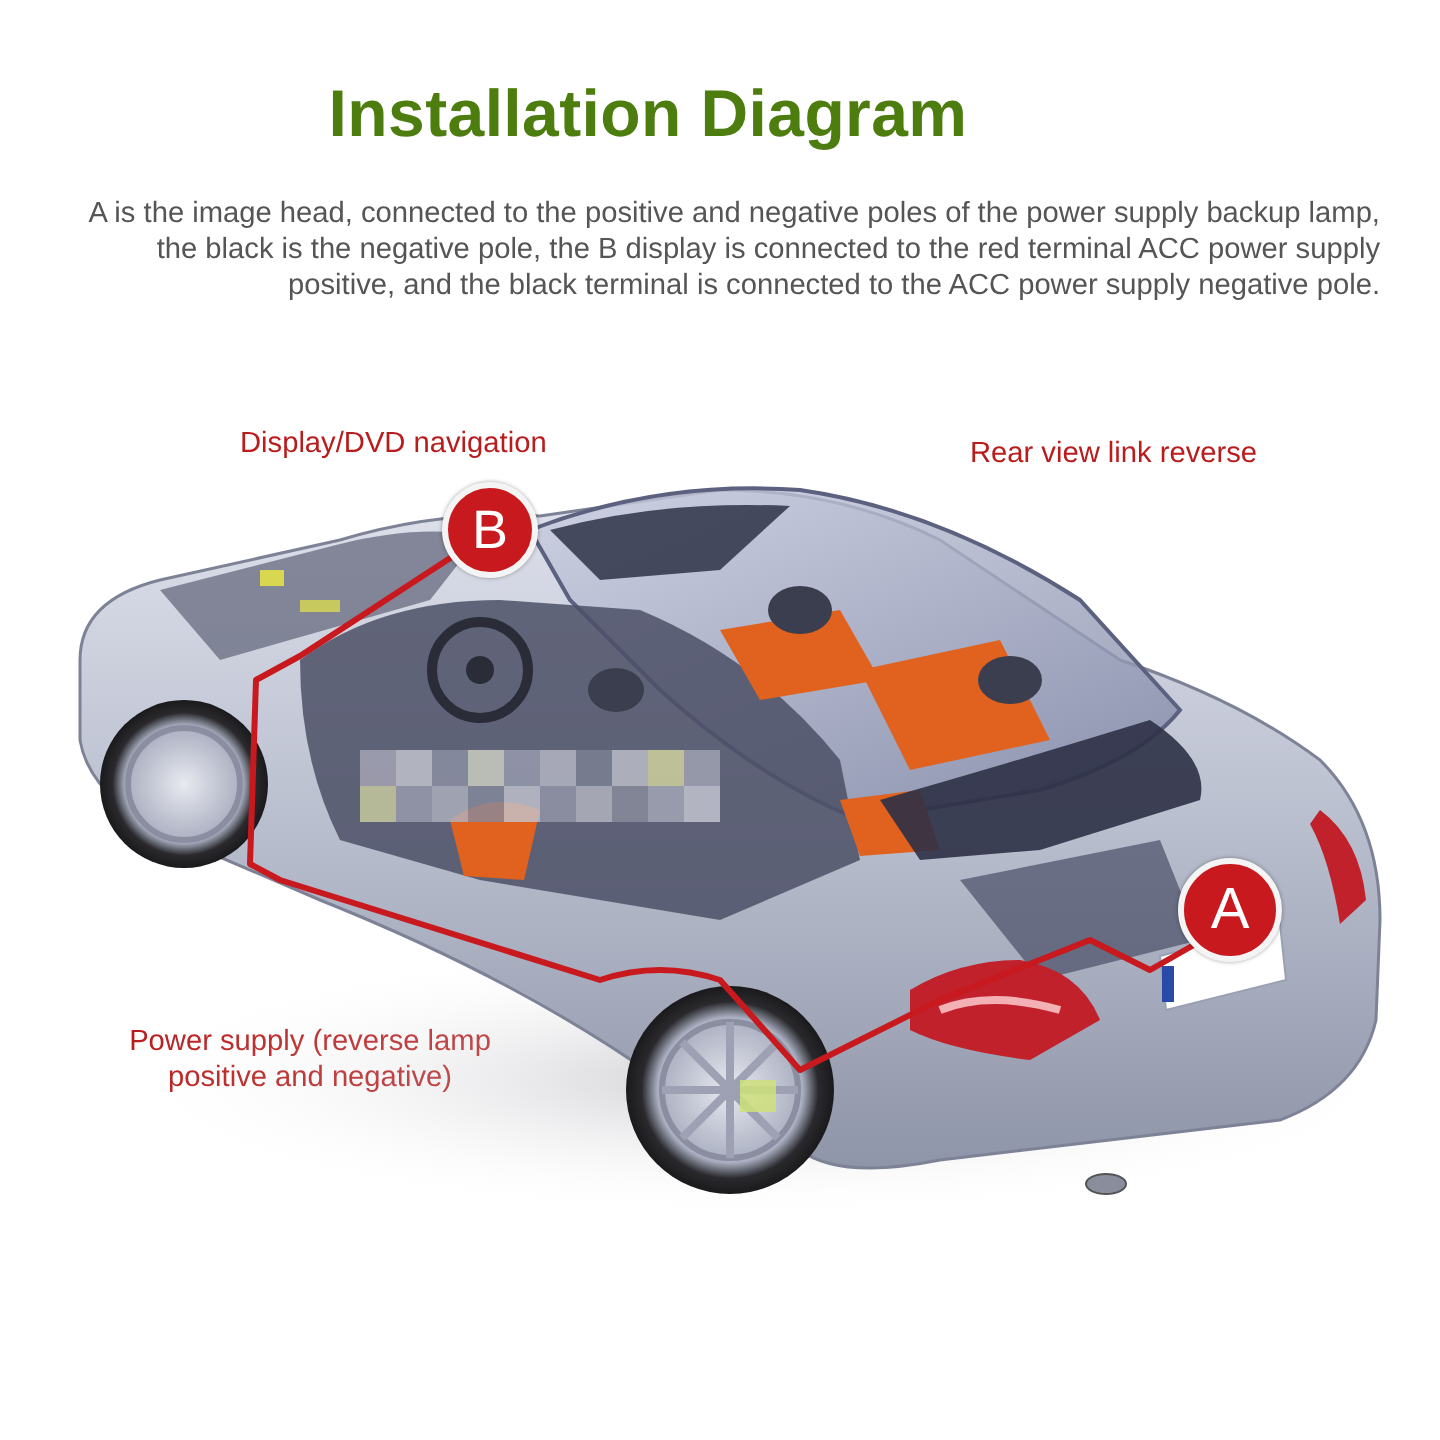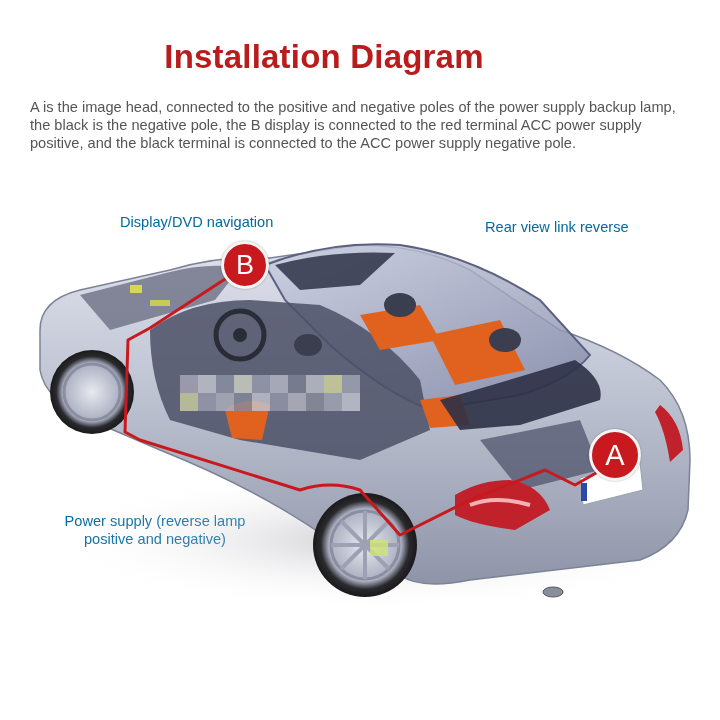--- a/index.html
+++ b/index.html
@@ -1,26 +1,26 @@
 <!DOCTYPE html>
 <html><head>
   <meta charset="utf-8">
   <style>
     html, body { margin: 0; padding: 0; background: #ffffff; }
     body { width: 720px; height: 720px; position: relative; overflow: hidden; font-family: "Liberation Sans", sans-serif; }
     .title {
       position: absolute; left: 0; top: 38px; width: 648px; text-align: center;
-      font-size: 33px; font-weight: bold; color: #b91c1c; letter-spacing: 0.2px;
+      font-size: 33px; font-weight: bold; color: #4d7c0f; letter-spacing: 0.2px;
     }
     .desc {
-      position: absolute; left: 30px; top: 98px; width: 660px; text-align: left;
+      position: absolute; left: 30px; top: 98px; width: 660px; text-align: right;
       font-size: 14.6px; line-height: 18px; color: #555555;
     }
     .label {
-      position: absolute; font-size: 14.6px; color: #0369a1; line-height: 18px;
+      position: absolute; font-size: 14.6px; color: #b91c1c; line-height: 18px;
     }
     .label-b { left: 120px; top: 213px; }
     .label-rear { left: 485px; top: 218px; }
     .label-power { left: 40px; top: 512px; width: 230px; text-align: center; }
     .scene { position: absolute; left: 0; top: 0; width: 720px; height: 720px; }
     .badge {
       position: absolute; border-radius: 50%; background: #c8191e;
       border: 3px solid #f4f4f4; box-shadow: 0 0 2px rgba(0,0,0,0.35);
       color: #ffffff; display: flex; align-items: center; justify-content: center;
       font-size: 27px; font-weight: normal;

